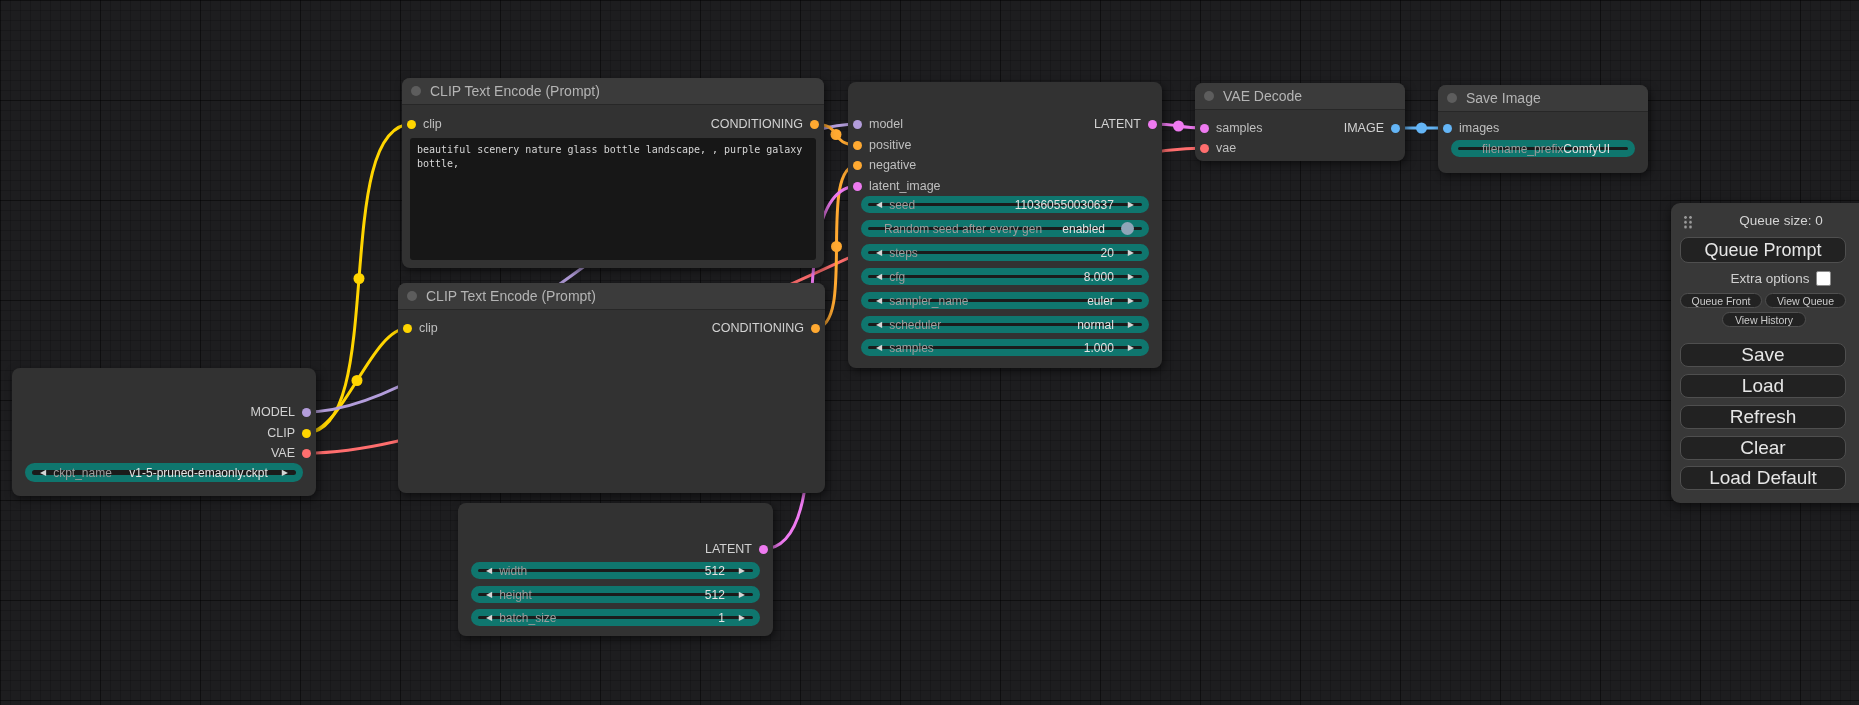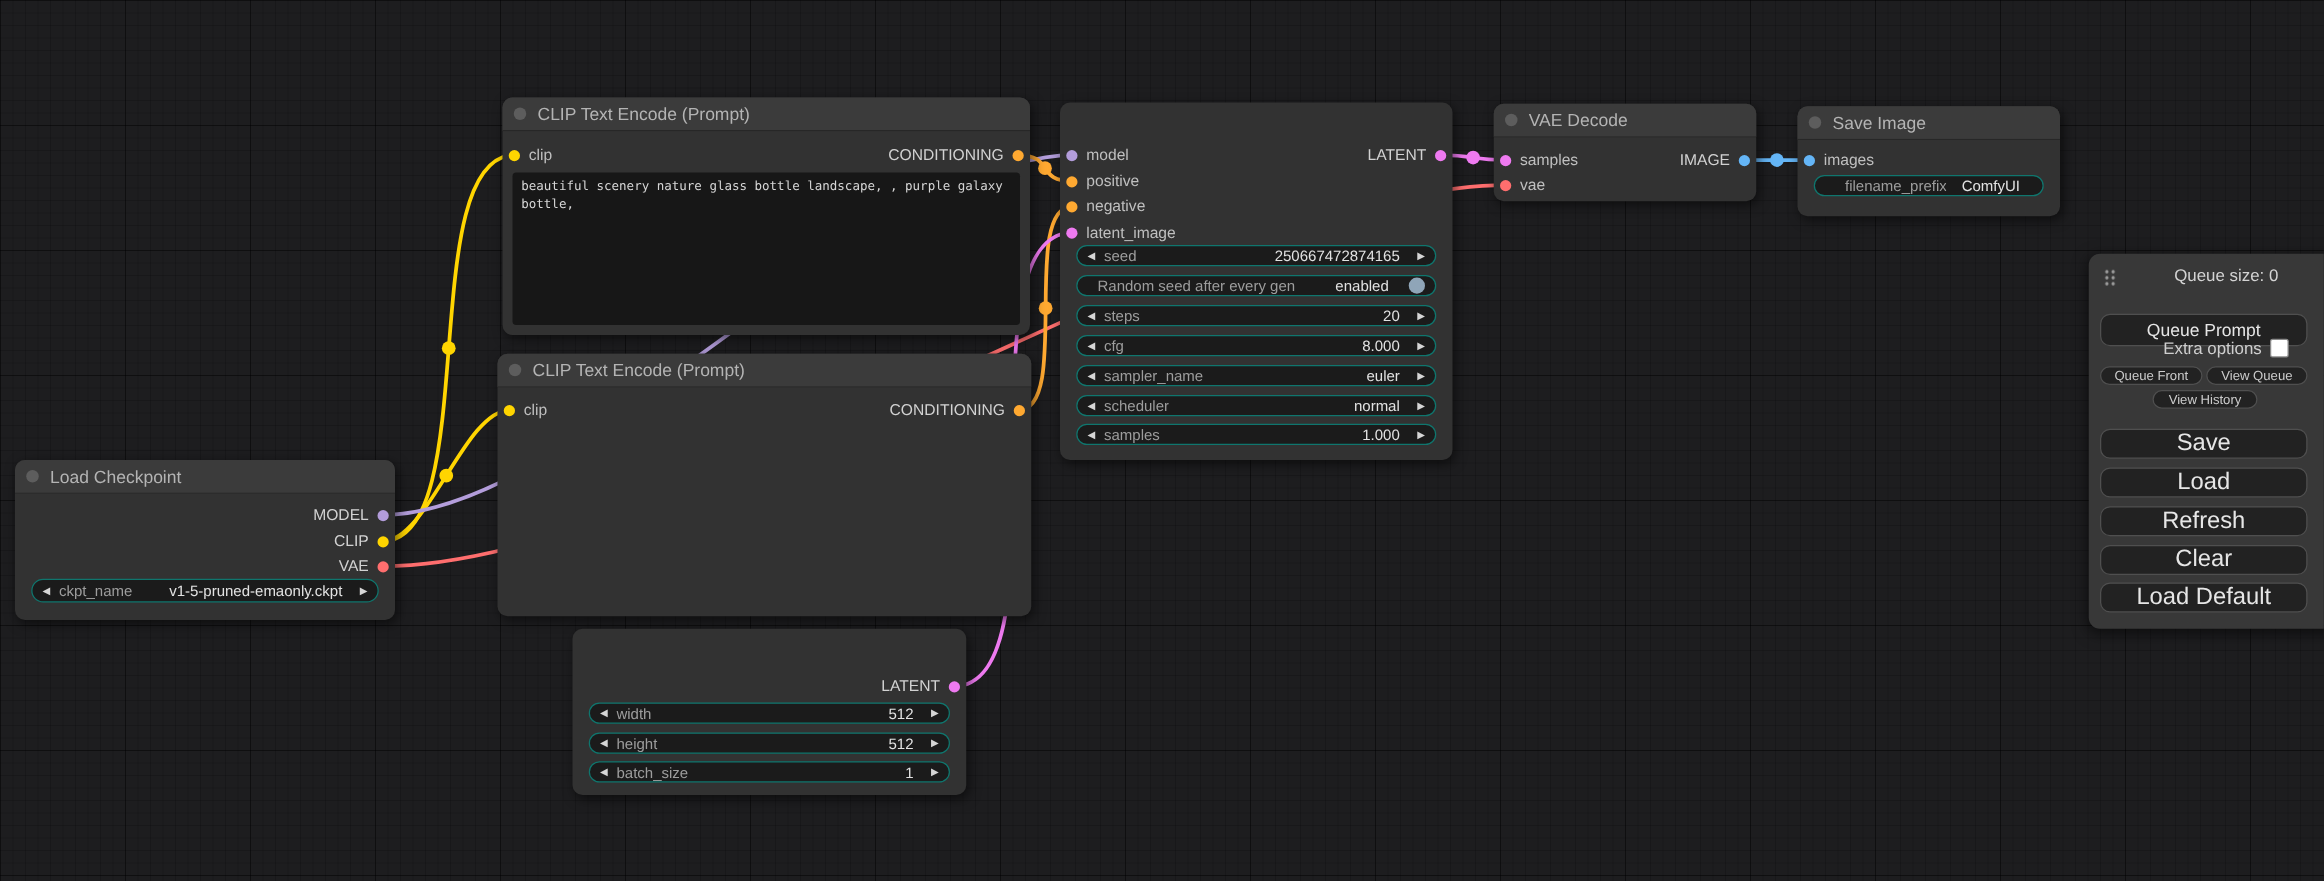--- a/index.html
+++ b/index.html
@@ -27,21 +27,21 @@
   .title-dot{width:10px;height:10px;border-radius:50%;background:#5d5d5d;flex:0 0 auto;}
   .title-text{color:#b4b4b4;font-size:14px;white-space:nowrap;}
   .slot{position:absolute;height:18px;display:flex;align-items:center;gap:7px;}
   .slot.in{left:5px;}
   .slot.out{right:5px;flex-direction:row-reverse;}
   .slot .dot{width:9px;height:9px;border-radius:50%;flex:0 0 auto;}
   .slot.in .slot-label{color:#bfbfbf;font-size:12.5px;white-space:nowrap;}
   .slot.out .slot-label{color:#d2d2d2;font-size:12.5px;white-space:nowrap;}
   .widget{
     position:absolute;left:13px;right:13px;height:17px;background:#1b1b1b;
-    border:1px solid #0f766e;border-radius:10px;display:flex;align-items:center;
+    border:7px solid #0f766e;border-radius:10px;display:flex;align-items:center;
     padding:0 8px;box-sizing:border-box;font-size:12px;white-space:nowrap;
   }
   .widget .arrow{color:#d6d6d6;font-size:8px;flex:0 0 auto;line-height:1;}
   .widget .w-label{color:#9d9d9d;margin-left:7px;overflow:hidden;}
   .widget .w-value{color:#e2e2e2;margin-left:auto;margin-right:14px;}
   .widget.no-arrows .w-label{margin-left:8px;}
   .widget.no-arrows .w-value{margin-right:16px;}
   .toggle-circle{width:13px;height:13px;border-radius:50%;flex:0 0 auto;}
   .prompt-box{
     position:absolute;left:8px;right:8px;background:#171717;border-radius:3px;
@@ -88,24 +88,20 @@
     <path d="M 815 328 C 857.1440980446847 328, 815.8559019553153 165, 858 165" fill="none" stroke="#ffa931" stroke-width="3" stroke-linecap="round"></path>
     <circle cx="836.5" cy="246.5" r="5.5" fill="#ffa931"></circle>
     <path d="M 763 549 C 856.8063164184588 549, 764.1936835815412 186, 858 186" fill="none" stroke="#ee7af0" stroke-width="3" stroke-linecap="round"></path>
     <path d="M 1152 124 C 1182 124, 1175 128, 1205 128" fill="none" stroke="#ee7af0" stroke-width="3" stroke-linecap="round"></path>
     <circle cx="1178.5" cy="126" r="5.5" fill="#ee7af0"></circle>
     <path d="M 1395 128 C 1425 128, 1418 128, 1448 128" fill="none" stroke="#64b5f6" stroke-width="3" stroke-linecap="round"></path>
     <circle cx="1421.5" cy="128" r="5.5" fill="#64b5f6"></circle>
   </svg>
 
 <div class="node" style="left:12px;top:368px;width:304px;height:128px">
-  <div class="node-title">
-    <span class="title-dot"></span>
-    <span class="title-text">Load Checkpoint</span>
-  </div>
   <div class="slot out" style="top:35px">
     <span class="dot" style="background: rgb(179, 157, 219);"></span>
     <span class="slot-label">MODEL</span>
   </div>
   <div class="slot out" style="top:56px">
     <span class="dot" style="background: rgb(255, 213, 0);"></span>
     <span class="slot-label">CLIP</span>
   </div>
   <div class="slot out" style="top:76px">
     <span class="dot" style="background: rgb(255, 110, 110);"></span>
@@ -168,21 +164,21 @@
     <span class="slot-label">latent_image</span>
   </div>
   <div class="slot out" style="top:33px">
     <span class="dot" style="background: rgb(238, 122, 240);"></span>
     <span class="slot-label">LATENT</span>
   </div>
 
   <div class="widget" style="top:114px">
     <span class="arrow">◀</span>
     <span class="w-label">seed</span>
-    <span class="w-value">250667472874165</span>
+    <span class="w-value">110360550030637</span>
     <span class="arrow">▶</span>
   </div>
   <div class="widget no-arrows" style="top:138px">
     <span class="w-label">Random seed after every gen</span>
     <span class="w-value">enabled</span>
     <span class="toggle-circle" style="background: rgb(143, 165, 184);"></span>
   </div>
   <div class="widget" style="top:162px">
     <span class="arrow">◀</span>
     <span class="w-label">steps</span>
@@ -290,21 +286,21 @@
             <rect x="7.1" y="0.6" width="1.8" height="3.4" rx="0.7" transform="rotate(180 8 8)"></rect>
             <rect x="7.1" y="0.6" width="1.8" height="3.4" rx="0.7" transform="rotate(225 8 8)"></rect>
             <rect x="7.1" y="0.6" width="1.8" height="3.4" rx="0.7" transform="rotate(270 8 8)"></rect>
             <rect x="7.1" y="0.6" width="1.8" height="3.4" rx="0.7" transform="rotate(315 8 8)"></rect>
           </g>
         </g>
         <circle cx="8" cy="8" r="1.7" fill="#383838"></circle>
       </svg>
     </span>
   </div>
-  <div class="btn big" style="top:48px;height:26px;font-size:14px">Queue Prompt</div>
+  <div class="btn big" style="top:34px;height:26px;font-size:18px">Queue Prompt</div>
   <div class="extra-row">
     <span class="extra-label">Extra options</span>
     <span class="checkbox"></span>
   </div>
   <div class="btn small" style="left:9px;top:90px;width:82px">Queue Front</div>
   <div class="btn small" style="left:94px;top:90px;width:81px">View Queue</div>
   <div class="btn small" style="left:51px;top:109px;width:84px">View History</div>
   <div class="btn big" style="top:140px">Save</div>
   <div class="btn big" style="top:171px">Load</div>
   <div class="btn big" style="top:202px">Refresh</div>

